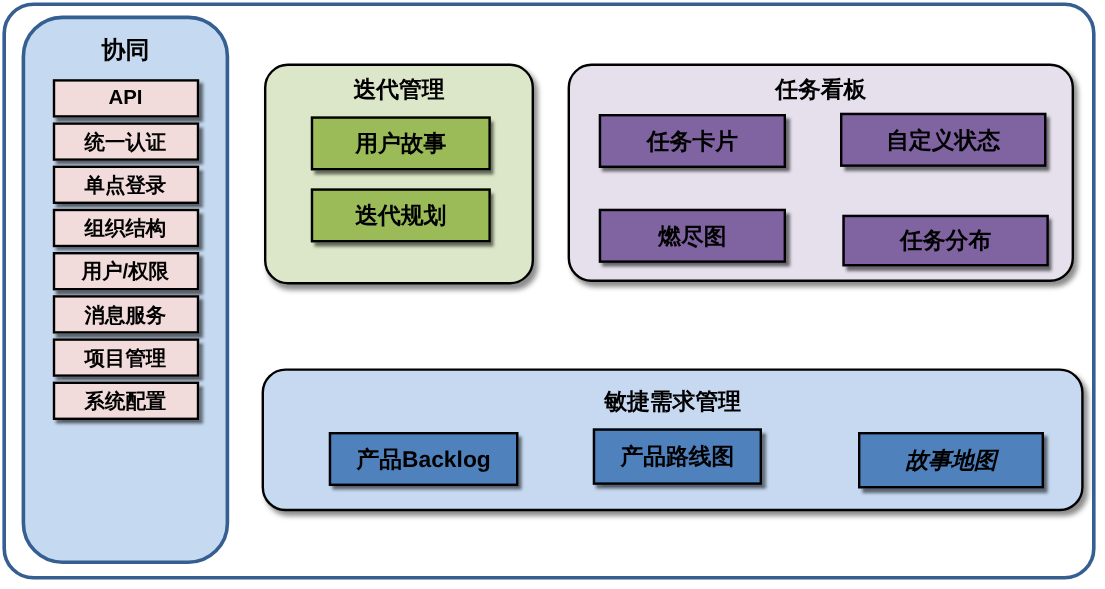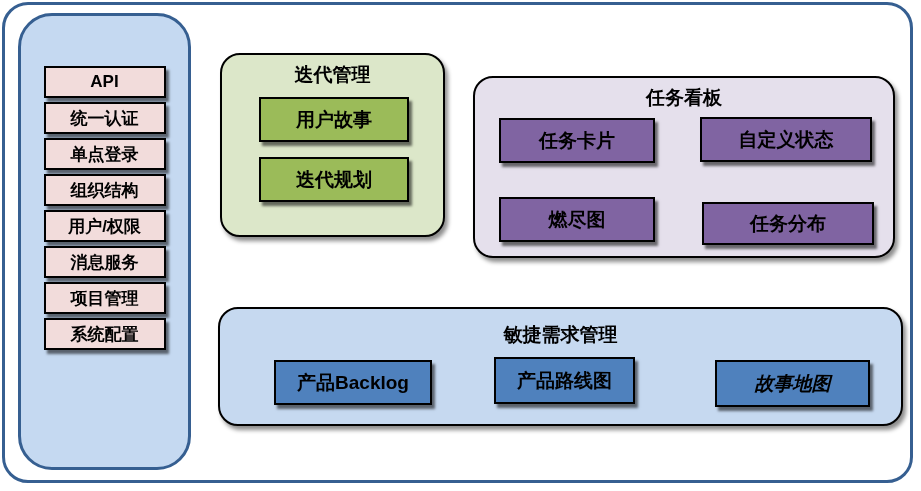--- a/index.html
+++ b/index.html
@@ -51,41 +51,41 @@
   .panel .box{position:absolute;font-size:19px;}
   .panel-iteration{
     left:215px;top:48px;width:225px;height:184px;
     background:var(--green-panel,#dce7c9);
   }
   .panel-iteration .b1{left:37px;top:42px;width:150px;height:45px;background:var(--green-item,#9bbb59);}
   .panel-iteration .b2{left:37px;top:102px;width:150px;height:45px;background:var(--green-item,#9bbb59);}
   .panel-kanban{
     left:468px;top:48px;width:422px;height:182px;
     background:var(--purple-panel,#e5e0ec);
-    margin-top:23px;
   }
   .panel-kanban .b1{left:24px;top:40px;width:156px;height:45px;background:var(--purple-item,#8064a2);}
   .panel-kanban .b2{left:225px;top:39px;width:172px;height:45px;background:var(--purple-item,#8064a2);}
   .panel-kanban .b3{left:24px;top:119px;width:156px;height:45px;background:var(--purple-item,#8064a2);}
   .panel-kanban .b4{left:227px;top:124px;width:172px;height:43px;background:var(--purple-item,#8064a2);}
   .panel-requirements{
     left:213px;top:302px;width:685px;height:119px;
     background:var(--blue-panel,#c6d9f0);
   }
   .panel-requirements .panel-title{top:13px;}
   .panel-requirements .b1{left:54px;top:51px;width:158px;height:45px;background:var(--blue-item,#4f81bd);}
   .panel-requirements .b2{left:274px;top:48px;width:141px;height:47px;background:var(--blue-item,#4f81bd);font-family:Liberation Serif, serif;}
   .panel-requirements .b3{left:495px;top:51px;width:155px;height:47px;background:var(--blue-item,#4f81bd);font-style:italic;}
 </style>
 </head>
 <body>
 
 <div class="frame">
 
   <div class="sidebar">
+    <div class="sidebar-title">协同</div>
     <div class="sidebar-items">
       <div class="box side-item">API</div>
       <div class="box side-item">统一认证</div>
       <div class="box side-item">单点登录</div>
       <div class="box side-item">组织结构</div>
       <div class="box side-item">用户/权限</div>
       <div class="box side-item">消息服务</div>
       <div class="box side-item">项目管理</div>
       <div class="box side-item">系统配置</div>
     </div>

